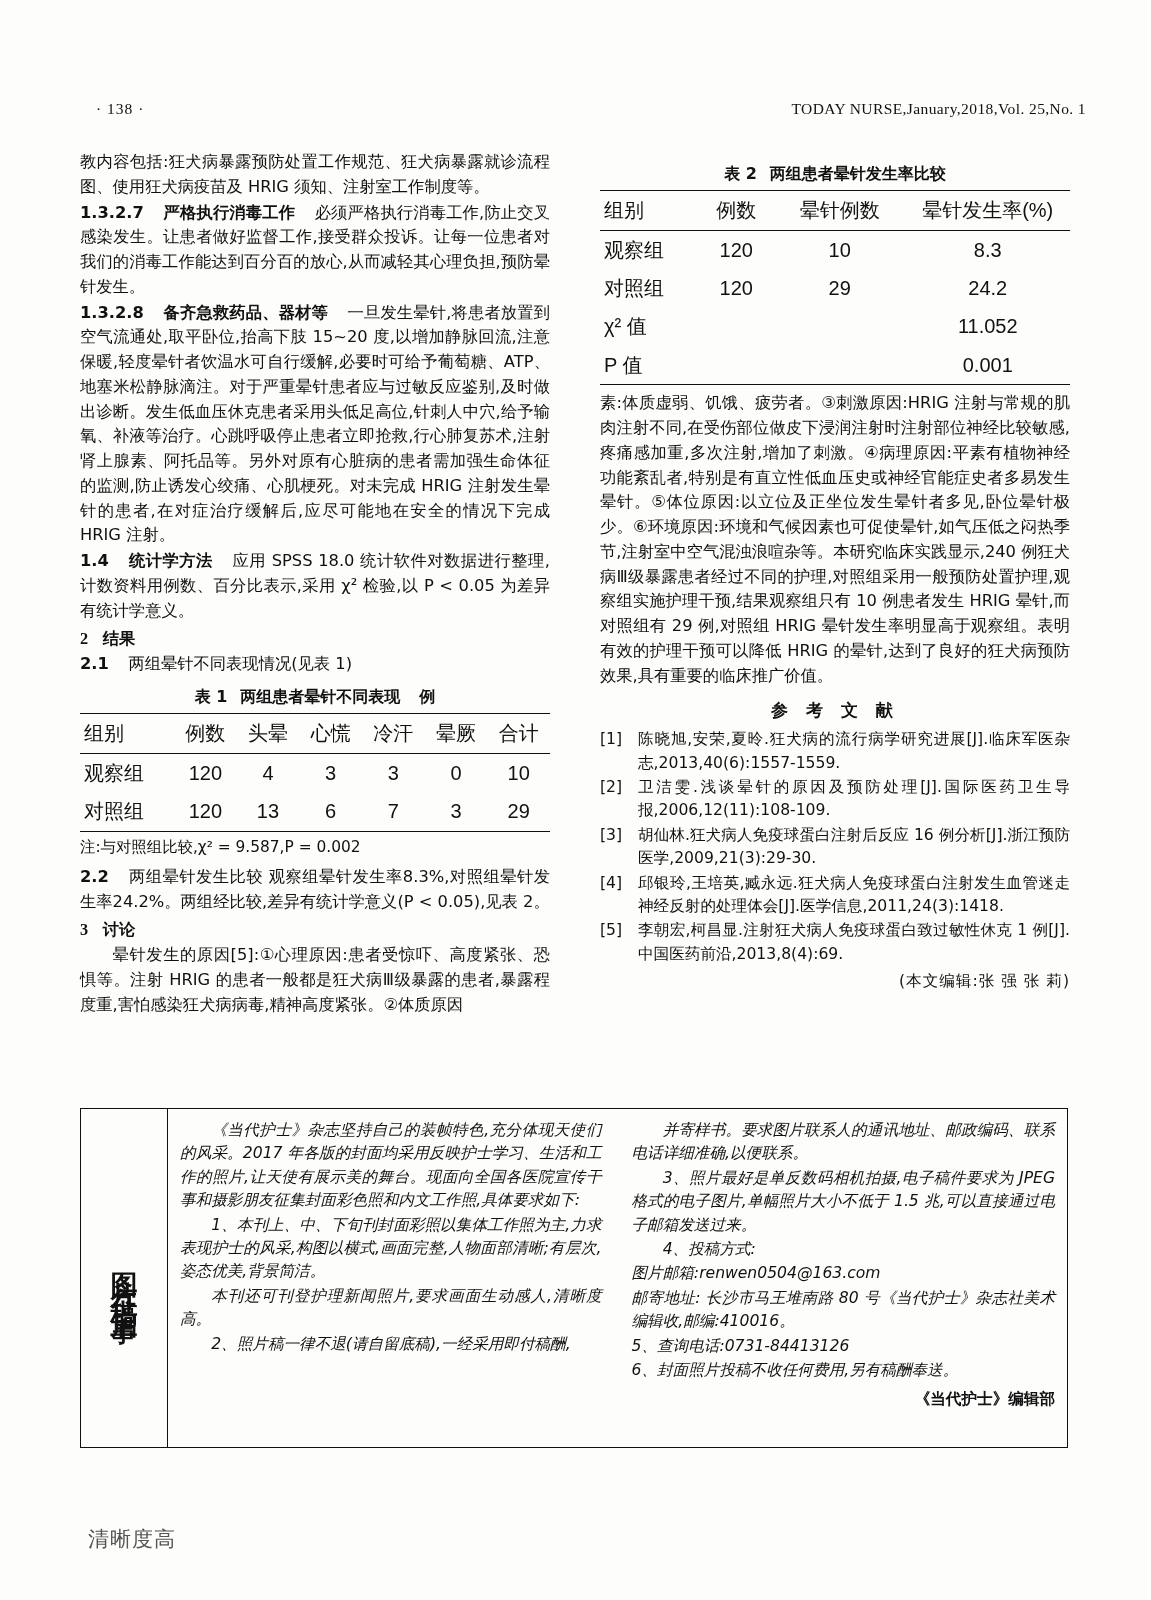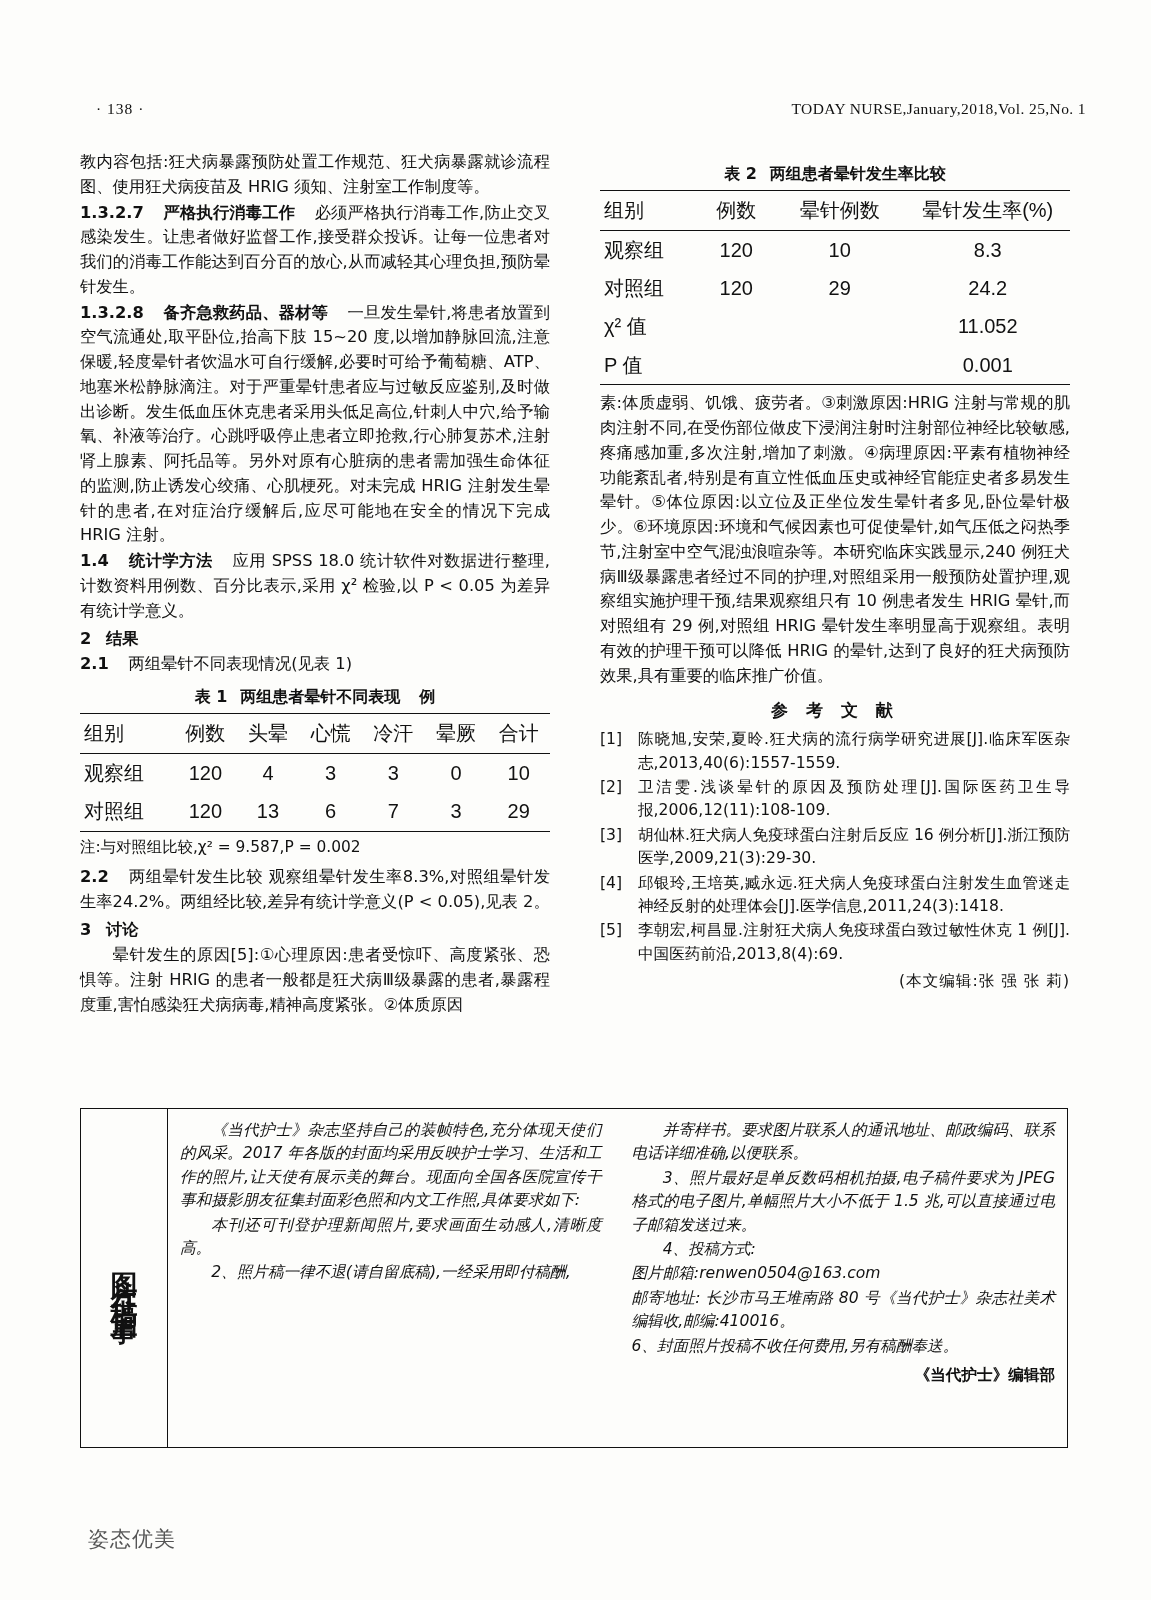--- a/index.html
+++ b/index.html
@@ -57,20 +57,21 @@
   .col-right { left: 600px; }
 
   .para {
     margin: 0 0 1px 0;
     text-indent: 0;
   }
   .para.indent { text-indent: 2em; }
   .hd {
     margin: 3px 0 1px 0;
     font-weight: bold;
+    font-family: Liberation Serif, serif;
   }
   .hd .num { margin-right: 0.9em; }
   .runin { font-weight: bold; margin-right: 1.2em;}
 
   
   .tbl-wrap { margin: 8px 0 6px 0; }
   .tbl-title {
     text-align: center;
     font-weight: bold;
     font-size: 16px;
@@ -326,29 +327,31 @@
     <div class="editor-line">(本文编辑:张  强  张  莉)</div>
   </div>
 
   <div class="notice">
     <div class="notice-side">
       <div class="vtext">图片征稿启事</div>
     </div>
     <div class="notice-body">
       <div class="ncol l">
         <p>《当代护士》杂志坚持自己的装帧特色,充分体现天使们的风采。2017 年各版的封面均采用反映护士学习、生活和工作的照片,让天使有展示美的舞台。现面向全国各医院宣传干事和摄影朋友征集封面彩色照和内文工作照,具体要求如下:</p>
+        <p>1、本刊上、中、下旬刊封面彩照以集体工作照为主,力求表现护士的风采,构图以横式,画面完整,人物面部清晰;有层次,姿态优美,背景简洁。</p>
         <p>本刊还可刊登护理新闻照片,要求画面生动感人,清晰度高。</p>
         <p>2、照片稿一律不退(请自留底稿),一经采用即付稿酬,</p>
       </div>
       <div class="ncol r">
         <p>并寄样书。要求图片联系人的通讯地址、邮政编码、联系电话详细准确,以便联系。</p>
         <p>3、照片最好是单反数码相机拍摄,电子稿件要求为 JPEG 格式的电子图片,单幅照片大小不低于 1.5 兆,可以直接通过电子邮箱发送过来。</p>
         <p>4、投稿方式:</p>
         <p class="noind">图片邮箱:renwen0504@163.com</p>
         <p class="noind">邮寄地址: 长沙市马王堆南路 80 号《当代护士》杂志社美术编辑收,邮编:410016。</p>
+        <p class="noind">5、查询电话:0731-84413126</p>
         <p class="noind">6、封面照片投稿不收任何费用,另有稿酬奉送。</p>
         <div class="signature">《当代护士》编辑部</div>
       </div>
     </div>
   </div>
 
-  <div class="watermark">姿态优美</div>
+  <div class="watermark">清晰度高</div>
 </div>
 
 </body></html>

